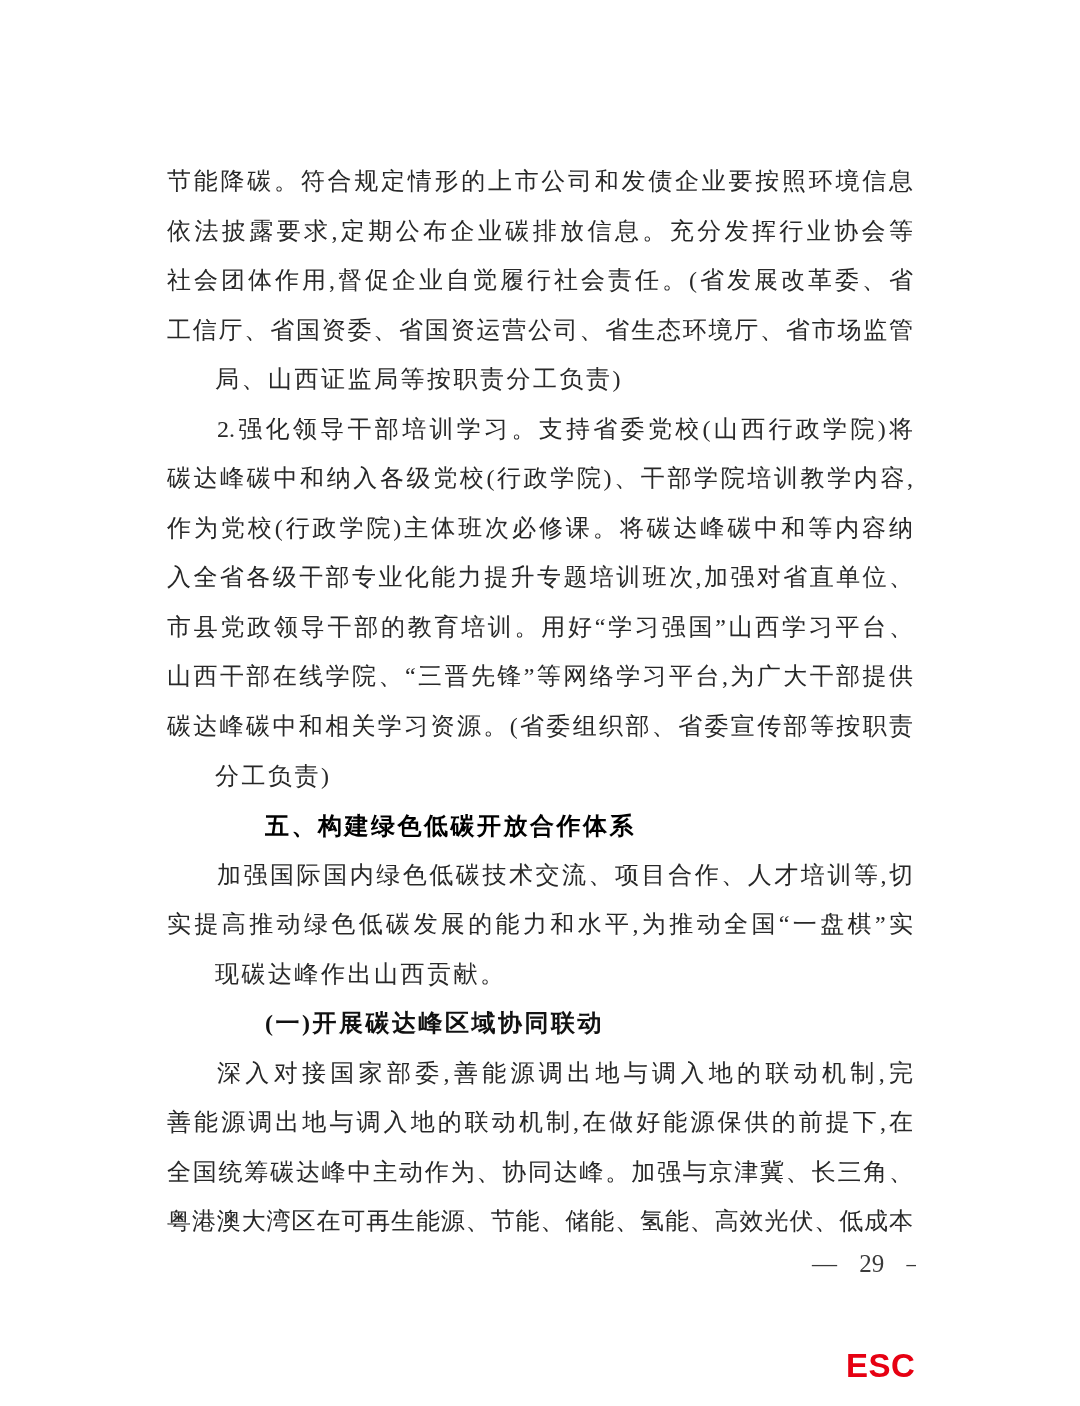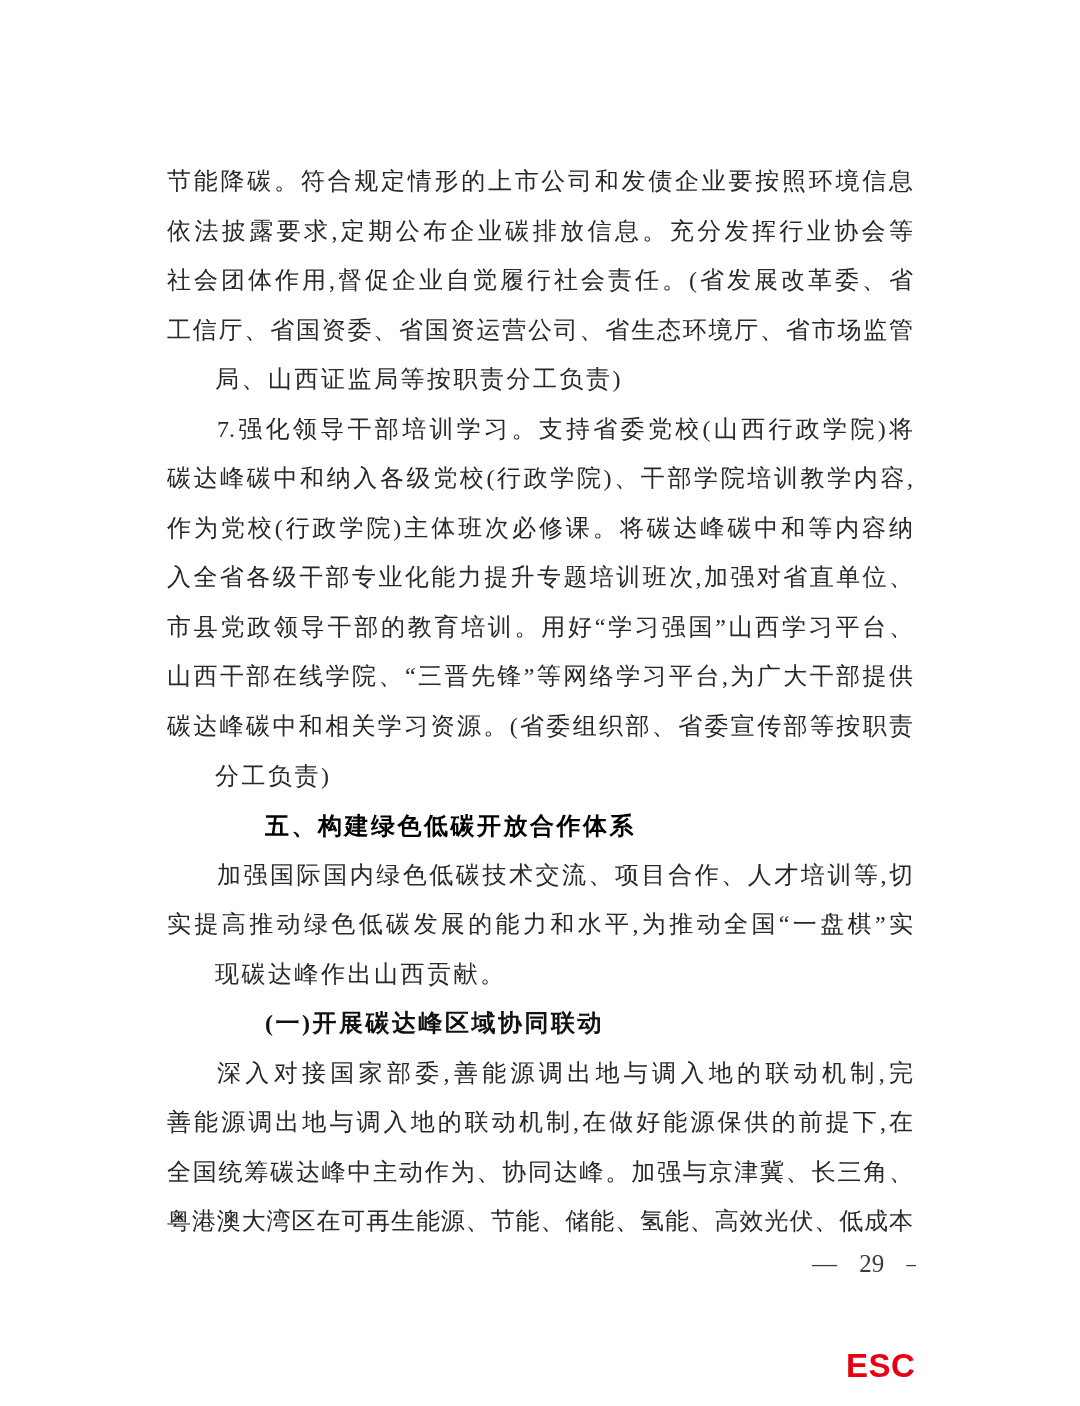--- a/index.html
+++ b/index.html
@@ -98,21 +98,21 @@
 
 <div class="page">
 
   <main class="doc-body">
 
   <p class="line justify">节能降碳。符合规定情形的上市公司和发债企业要按照环境信息</p>
       <p class="line justify">依法披露要求,定期公布企业碳排放信息。充分发挥行业协会等</p>
       <p class="line justify">社会团体作用,督促企业自觉履行社会责任。(省发展改革委、省</p>
       <p class="line justify">工信厅、省国资委、省国资运营公司、省生态环境厅、省市场监管</p>
       <p class="line end">局、山西证监局等按职责分工负责)</p>
-      <p class="line justify indent">7.强化领导干部培训学习。支持省委党校(山西行政学院)将</p>
+      <p class="line justify indent">2.强化领导干部培训学习。支持省委党校(山西行政学院)将</p>
       <p class="line justify">碳达峰碳中和纳入各级党校(行政学院)、干部学院培训教学内容,</p>
       <p class="line justify">作为党校(行政学院)主体班次必修课。将碳达峰碳中和等内容纳</p>
       <p class="line justify">入全省各级干部专业化能力提升专题培训班次,加强对省直单位、</p>
       <p class="line justify">市县党政领导干部的教育培训。用好“学习强国”山西学习平台、</p>
       <p class="line justify">山西干部在线学院、“三晋先锋”等网络学习平台,为广大干部提供</p>
       <p class="line justify">碳达峰碳中和相关学习资源。(省委组织部、省委宣传部等按职责</p>
       <p class="line end">分工负责)</p>
       <p class="line end indent heading-hei">五、构建绿色低碳开放合作体系</p>
       <p class="line justify indent">加强国际国内绿色低碳技术交流、项目合作、人才培训等,切</p>
       <p class="line justify">实提高推动绿色低碳发展的能力和水平,为推动全国“一盘棋”实</p>

